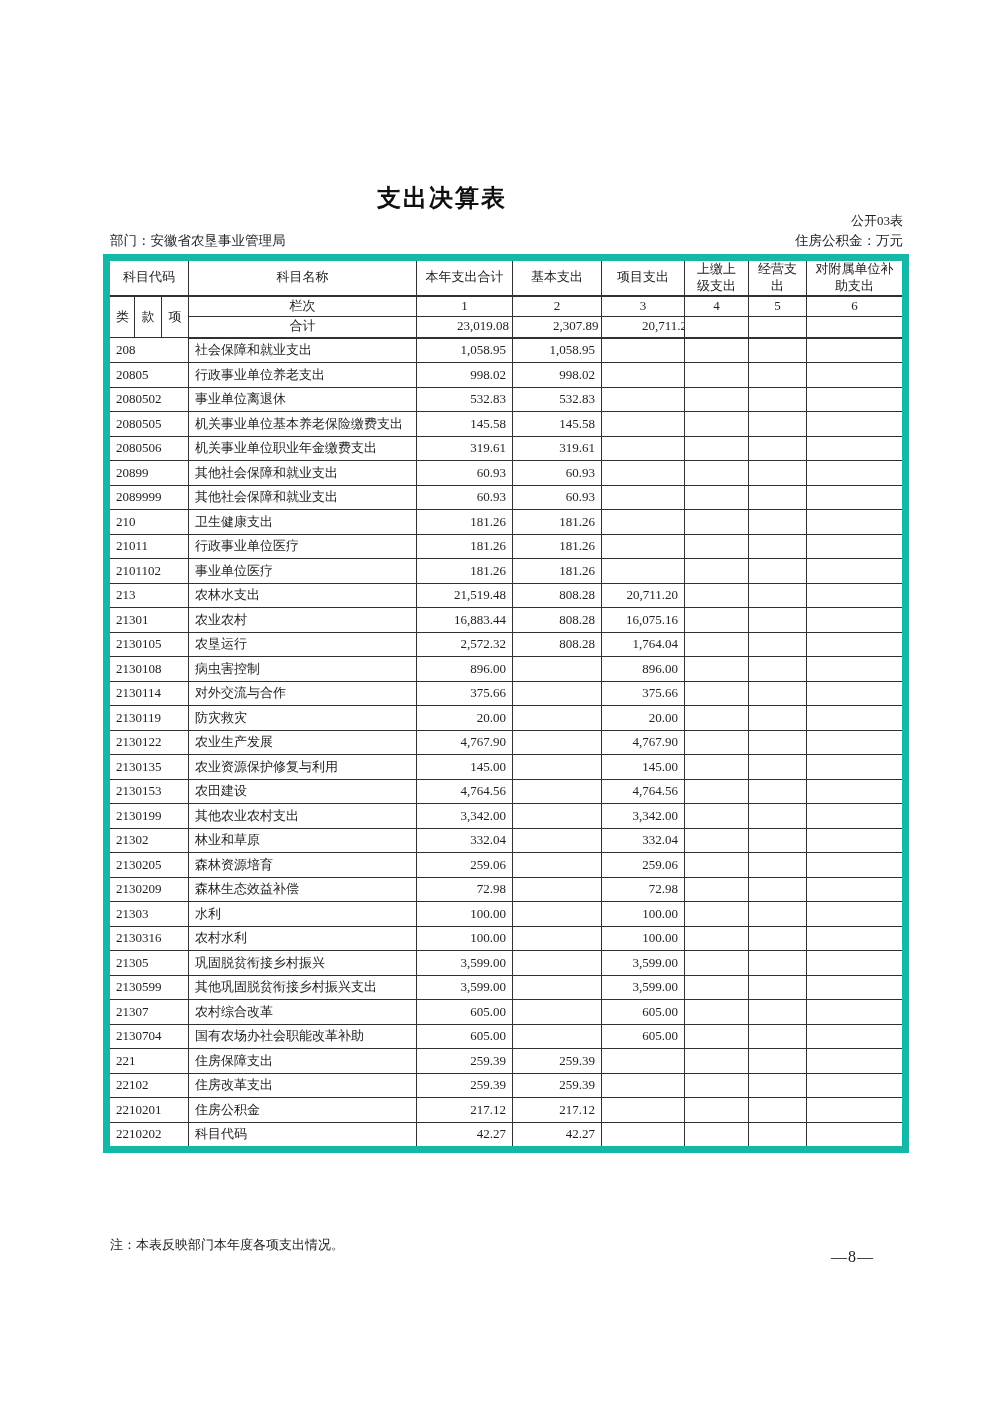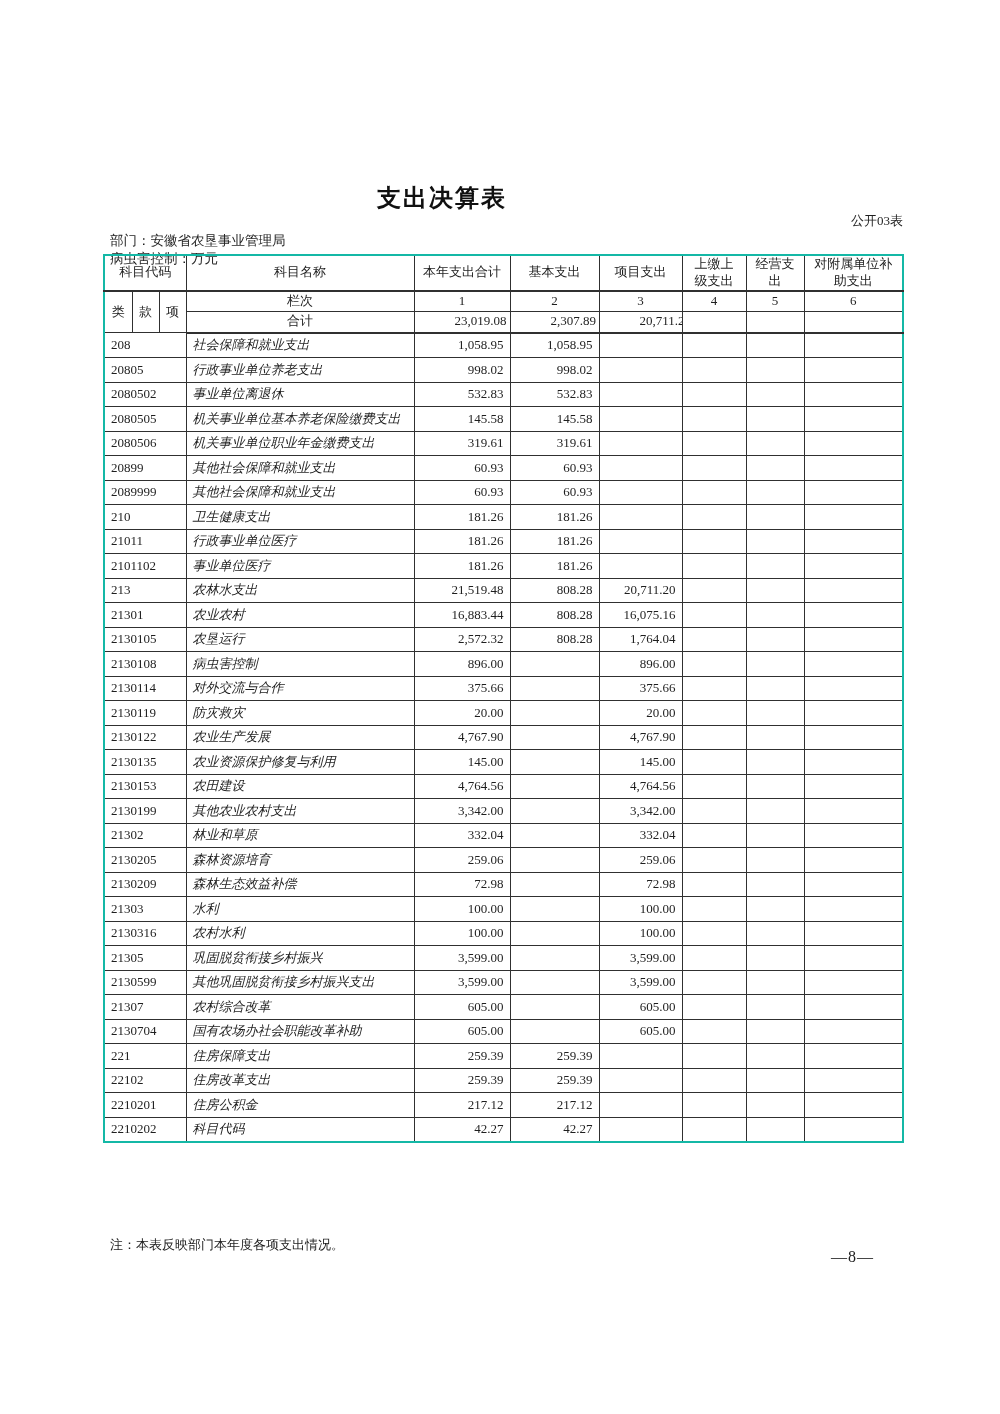--- a/index.html
+++ b/index.html
@@ -17,62 +17,61 @@
     font-weight: 700; font-size: 24px; letter-spacing: 2px; color: #101010;
   }
   .form-code {
     position: absolute; top: 212px; right: 97px;
     font-size: 13px;
   }
   .meta-line {
     position: absolute; top: 232px; left: 110px; right: 97px;
     display: flex; justify-content: space-between;
     font-size: 13.5px;
-    flex-direction: column;
   }
   table.fin {
     position: absolute; left: 103px; top: 254px; width: 799px;
     border-collapse: collapse; table-layout: fixed;
-    border: 2px solid #14b8a6;
+    border: 7px solid #14b8a6;
     font-family: "Liberation Serif", "DejaVu Serif", serif;
   }
   .fin th, .fin td {
     border: 1px solid #303030;
     border-top-width: 1.5px; border-bottom-width: 1.5px;
     padding: 0 6px;
     font-weight: normal; font-size: 13px; line-height: 1.3;
     overflow: hidden;
   }
   .fin thead th { text-align: center; white-space: pre-line; vertical-align: middle; }
   .hdr-main th { height: 33px; border-bottom-width: 2px; }
   .hdr-lanci td, .hdr-lanci th { height: 19px; text-align: center; }
   .hdr-heji td { height: 20px; text-align: center; border-bottom-width: 2px; margin-top: 20px; }
   .hdr-heji td.num { text-align: right; padding-left: 40px; }
   tbody.rows td { height: 23.5px; white-space: nowrap; }
   td.code { text-align: left; }
-  td.name { text-align: left; font-style: italic; }
+  td.name { text-align: left; }
   td.num  { text-align: right; }
   .note {
     position: absolute; left: 110px; top: 1236px;
     font-size: 13px;
     font-family: Liberation Serif, serif;
   }
   .page-num {
     position: absolute; top: 1248px; right: 126px;
     font-size: 16px; letter-spacing: 1px;
   }
 </style>
 </head>
 <body>
 
 <div class="doc-title">支出决算表</div>
 <div class="form-code">公开03表</div>
 <div class="meta-line">
   <span>部门：安徽省农垦事业管理局</span>
-  <span>病虫害控制：万元</span>
+  <span>住房公积金：万元</span>
 </div>
 
 <table class="fin">
   <colgroup>
     <col style="width:28px">
       <col style="width:27px">
       <col style="width:27px">
     <col style="width:228px">
     <col style="width:96px">
     <col style="width:89px">

